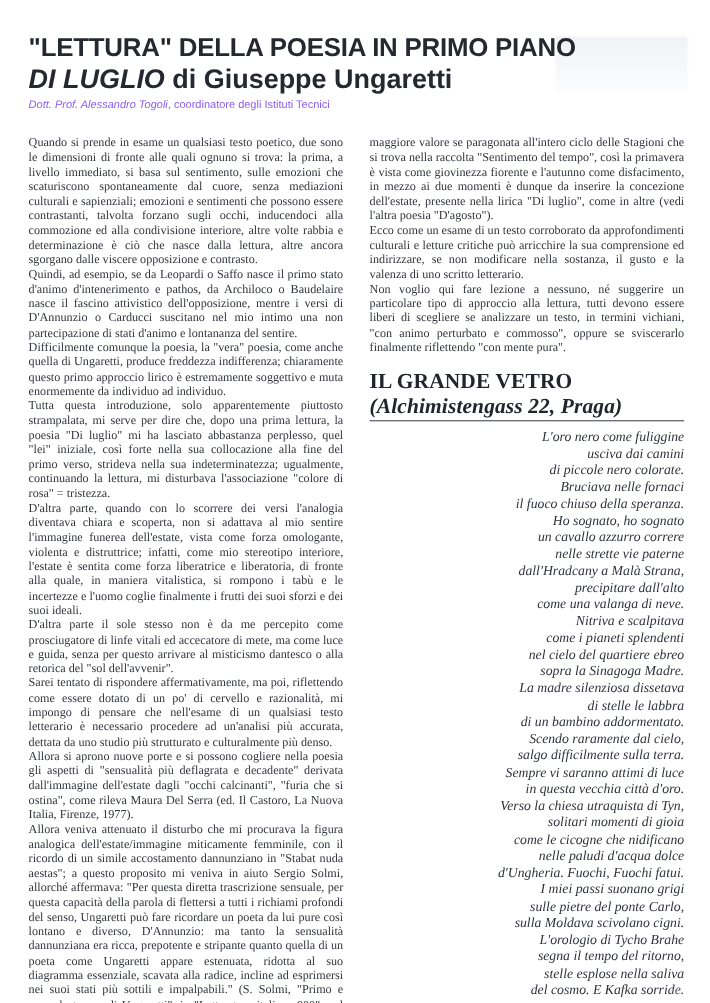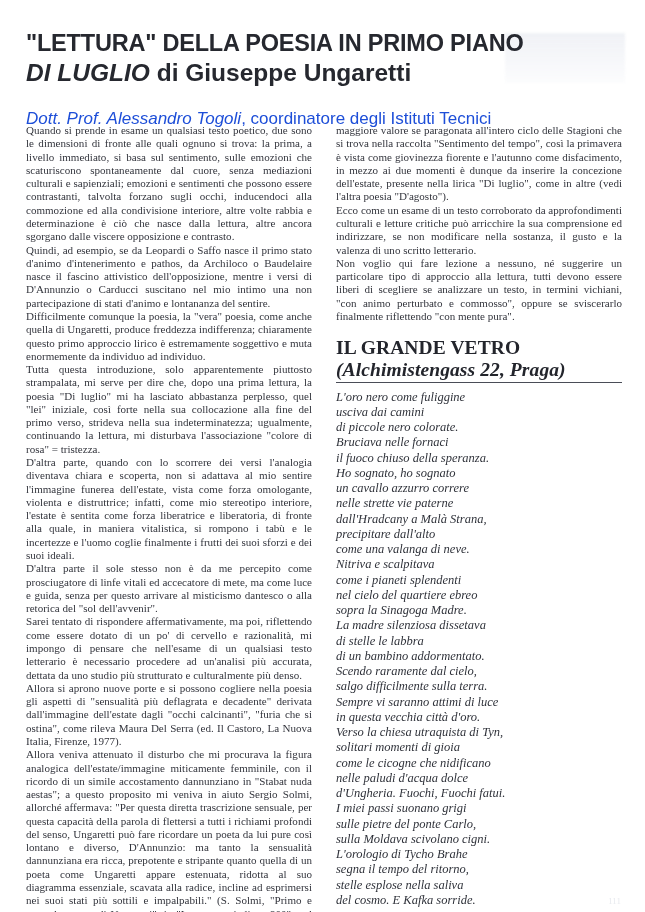--- a/index.html
+++ b/index.html
@@ -49,23 +49,23 @@
     color: #26282f;
     line-height: 1.12;
     margin: 3px 0 0 0;
     white-space: nowrap;
   }
   .headline-2 .ital {
     font-style: italic;
   }
   .byline {
     font-family: "Liberation Sans", sans-serif;
-    font-size: 17px;
-    color: #1d4ed8;
-    margin-top: 22px;
+    font-size: 10px;
+    color: #8b5cf6;
+    margin-top: 3px;
     white-space: nowrap;
   }
   .byline .ital {
     font-style: italic;
   }
 
   
   .bleed-artifact {
     position: absolute;
     left: 505px;
@@ -128,20 +128,21 @@
     font-style: italic;
   }
   .poem-rule {
     border: none;
     border-top: 1px solid #4a4d57;
     margin: 2px 0 0 0;
     width: 100%;
   }
   .poem-body {
     margin-top: 7px;
+    text-align: right;
   }
   .poem-line {
     font-family: "Liberation Serif", serif;
     font-style: italic;
     font-size: 12.5px;
     line-height: 15.25px;
     color: #2f3views;
     color: #2f323a;
     white-space: pre;
   }

